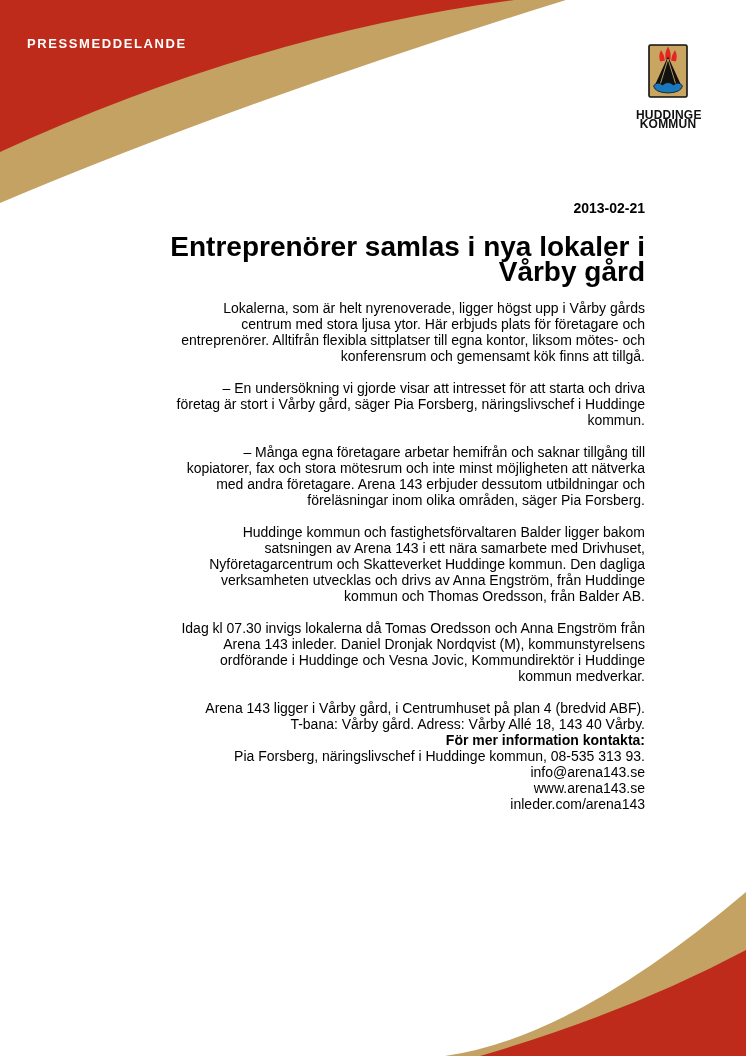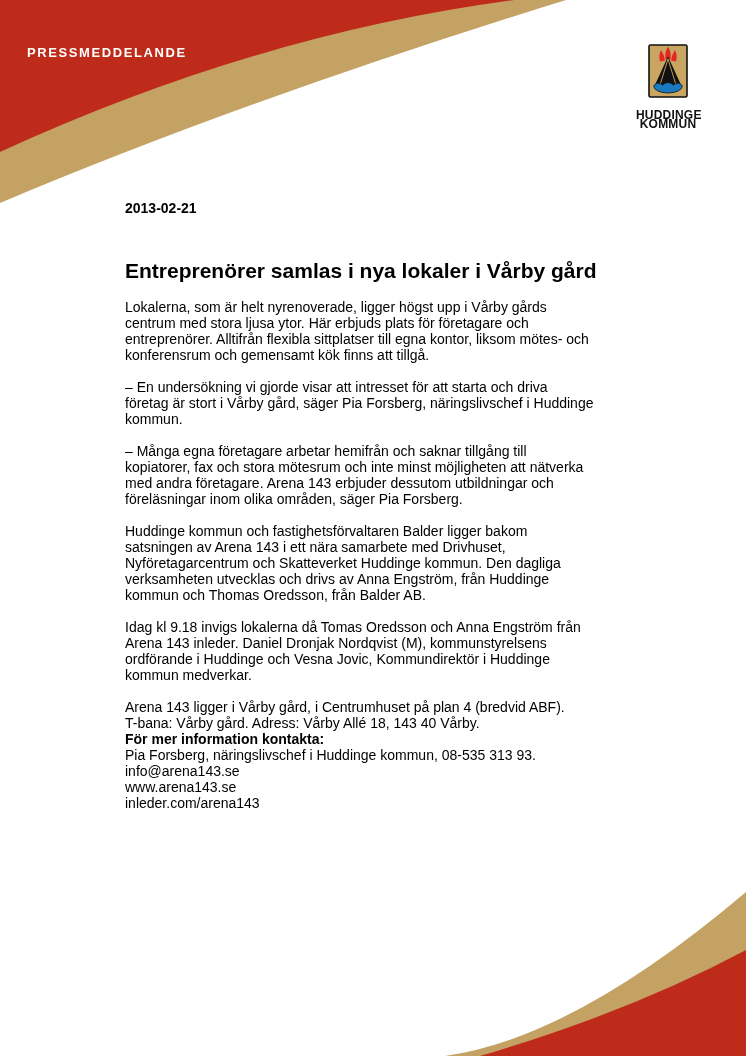--- a/index.html
+++ b/index.html
@@ -5,37 +5,37 @@
   html,body{margin:0;padding:0;}
   body{background:#e8e8e8;font-family:"Liberation Sans","DejaVu Sans",sans-serif;}
   #page{
     position:relative;width:746px;height:1056px;background:#ffffff;
     overflow:hidden;margin:0 auto;
   }
   .curve-svg{position:absolute;left:0;display:block;}
   #header-curve{top:0;}
   #footer-curve{top:881px;}
   #pressmeddelande-label{
-    position:absolute;left:27px;top:45px;
+    position:absolute;left:27px;top:36px;
     color:#ffffff;font-size:13px;font-weight:bold;letter-spacing:1.6px;
   }
   #logo{position:absolute;left:636px;top:44px;width:64px;text-align:center;}
   #logo svg{display:block;margin:0 auto;}
   #logo .logo-text{
     margin-top:13px;font-size:12px;font-weight:bold;color:#111;
     line-height:9px;letter-spacing:0.2px;
   }
   #doc{
     position:absolute;left:125px;top:200px;width:520px;color:#000;
-    font-size:14px;line-height:16px;
+    font-size:14px;line-height:16px;text-align:right;
   }
   .date{font-weight:bold;}
   .headline{
-    font-size:21px;line-height:25px;font-weight:bold;
-    margin-top:42px;
+    font-size:28px;line-height:25px;font-weight:bold;
+    margin-top:18px;
   }
   .lead{font-weight:bold;margin-top:21px;white-space:pre-line;}
   .para{margin-top:16px;white-space:pre-line;}
   .contact-heading{font-weight:bold;}
   .contact-line{white-space:pre-line;}
   .links{margin-top:0;}
   .link-line{display:block;color:#000;text-decoration:none;}
 </style>
 </head>
 <body>
@@ -83,21 +83,21 @@
 kommun.</div>
     <div class="para">– Många egna företagare arbetar hemifrån och saknar tillgång till
 kopiatorer, fax och stora mötesrum och inte minst möjligheten att nätverka
 med andra företagare. Arena 143 erbjuder dessutom utbildningar och
 föreläsningar inom olika områden, säger Pia Forsberg.</div>
     <div class="para">Huddinge kommun och fastighetsförvaltaren Balder ligger bakom
 satsningen av Arena 143 i ett nära samarbete med Drivhuset,
 Nyföretagarcentrum och Skatteverket Huddinge kommun. Den dagliga
 verksamheten utvecklas och drivs av Anna Engström, från Huddinge
 kommun och Thomas Oredsson, från Balder AB.</div>
-    <div class="para">Idag kl 9.18 invigs lokalerna då Tomas Oredsson och Anna Engström från
+    <div class="para">Idag kl 07.30 invigs lokalerna då Tomas Oredsson och Anna Engström från
 Arena 143 inleder. Daniel Dronjak Nordqvist (M), kommunstyrelsens
 ordförande i Huddinge och Vesna Jovic, Kommundirektör i Huddinge
 kommun medverkar.</div>
     <div class="para">Arena 143 ligger i Vårby gård, i Centrumhuset på plan 4 (bredvid ABF).
 T-bana: Vårby gård. Adress: Vårby Allé 18, 143 40 Vårby.</div>
 
     <div class="contact-heading">För mer information kontakta:</div>
     <div class="contact-line">Pia Forsberg, näringslivschef i Huddinge kommun, 08-535 313 93.</div>
 
     <div class="links">

